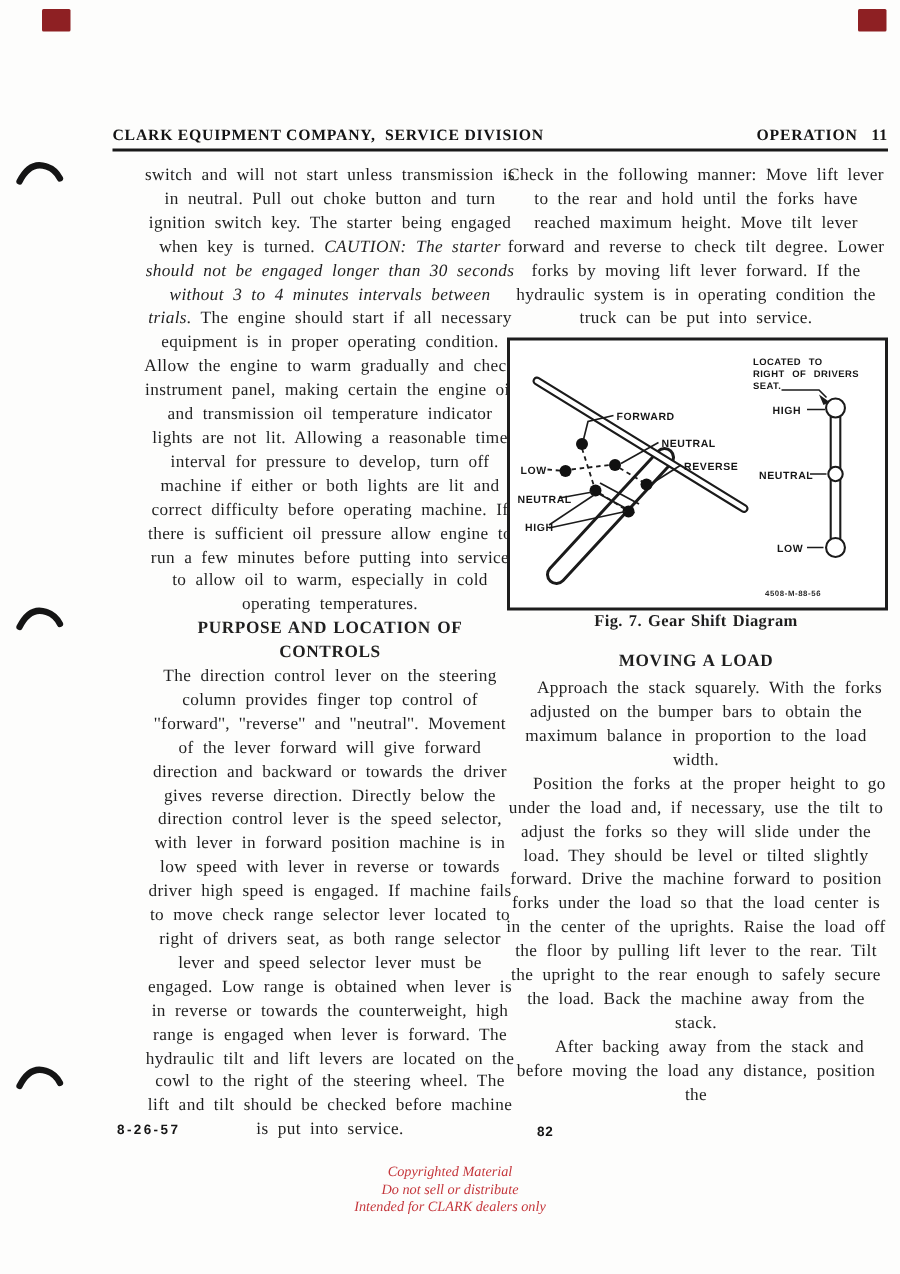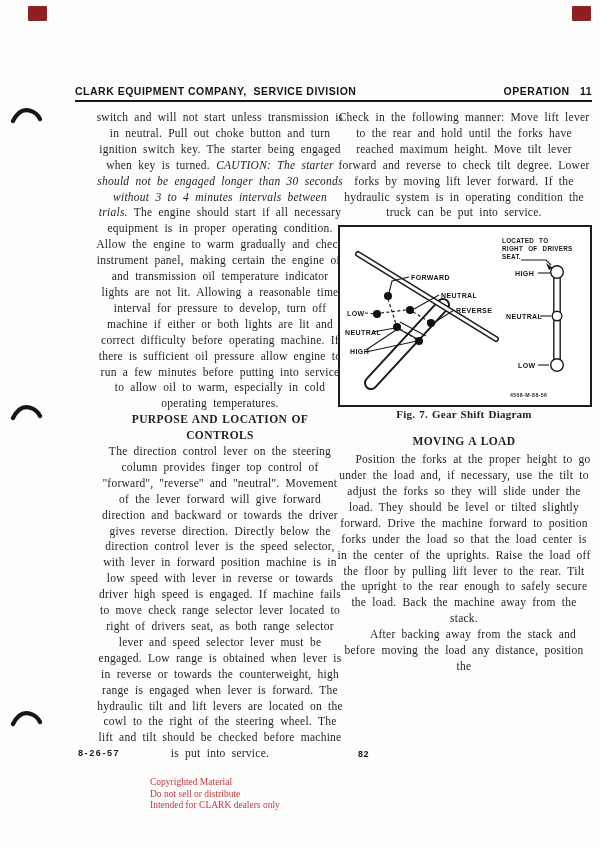--- a/index.html
+++ b/index.html
@@ -1,20 +1,20 @@
 <!DOCTYPE html>
 <html><head>
 <meta charset="utf-8">
 <style>
   html,body{margin:0;padding:0;background:#fff;}
   .page{position:relative;width:600px;height:849px;background:#fdfdfc;overflow:hidden;
         font-family:"Liberation Serif",serif;color:#1f1f1f;}
   .header{position:absolute;left:75px;top:85px;width:517px;display:flex;justify-content:space-between;
           border-bottom:2px solid #191919;padding-bottom:3px;
-          font-family:Liberation Sans, sans-serif;font-weight:bold;font-size:10.5px;
+          font-family:Liberation Serif, serif;font-weight:bold;font-size:10.5px;
           letter-spacing:.5px;white-space:pre;color:#141414;}
   .col{position:absolute;top:110px;font-size:11.5px;line-height:15.9px;text-align:justify;
        letter-spacing:.25px;word-spacing:3px;}
   .col-left{left:96px;width:248px;}
   .col-right{left:336px;width:256px;}
   .col p{margin:0;text-align:center;}
   .indent{text-indent:18px;}
   .caution{font-style:italic;}
   .sec-heading{font-weight:bold;font-size:11.5px;letter-spacing:.4px;word-spacing:1px;
                text-align:left;margin:9px 0 9px;}
@@ -22,22 +22,22 @@
   .figure-box{border:2px solid #1d1d1d;width:250px;height:178px;margin:4px 0 0 2px;background:#fff;}
   .figure-box svg{display:block;width:250px;height:178px;}
   .fig-caption{text-align:center;font-weight:bold;font-size:11px;word-spacing:1px;margin:12px 0 0;}
   .fig-label{font-family:"Liberation Sans",sans-serif;font-size:7px;letter-spacing:.4px;fill:#161616;font-weight:bold;}
   .fig-label-sm{font-family:"Liberation Sans",sans-serif;font-size:6.3px;letter-spacing:.3px;fill:#161616;font-weight:bold;}
   .fig-part{font-family:"Liberation Sans",sans-serif;font-size:5.2px;letter-spacing:.4px;fill:#2a2a2a;font-weight:bold;}
   .footer-date{position:absolute;left:78px;top:748px;font-family:"Liberation Sans",sans-serif;
                font-weight:bold;font-size:9px;letter-spacing:1.6px;color:#161616;}
   .footer-page{position:absolute;left:358px;top:749px;font-family:"Liberation Sans",sans-serif;
                font-weight:bold;font-size:9px;letter-spacing:.5px;color:#161616;}
-  .stamp{position:absolute;left:150px;top:777px;width:300px;text-align:left;
-         font-size:9.5px;line-height:11.5px;color:#c5373c;}
+  .stamp{position:absolute;left:150px;top:777px;width:300px;text-align:center;
+         font-size:9.5px;line-height:11.5px;color:#c5373c;font-style:italic;}
   .corner-mark{position:absolute;top:6px;width:19px;height:15px;background:#8e2023;border-radius:1px;}
   .corner-mark.left{left:28px;}
   .corner-mark.right{left:572px;}
   .edge-mark{position:absolute;left:10px;width:34px;height:20px;}
   .edge-mark.m1{top:106px;}
   .edge-mark.m2{top:403px;}
   .edge-mark.m3{top:709px;}
 </style>
 </head>
 <body>
@@ -135,20 +135,21 @@
         <text class="fig-label" x="175" y="49">HIGH</text>
         <text class="fig-label" x="166" y="92">NEUTRAL</text>
         <text class="fig-label" x="178" y="141">LOW</text>
 
         <text class="fig-part" x="170" y="170">4508-M-88-56</text>
       </svg>
     </div>
 
     <p class="fig-caption">Fig. 7. Gear Shift Diagram</p>
     <p class="sec-heading moving">MOVING A LOAD</p>
+    <p class="indent">Approach the stack squarely. With the forks adjusted on the bumper bars to obtain the maximum balance in proportion to the load width.</p>
     <p class="indent">Position the forks at the proper height to go under the load and, if necessary, use the tilt to adjust the forks so they will slide under the load. They should be level or tilted slightly forward. Drive the machine forward to position forks under the load so that the load center is in the center of the uprights. Raise the load off the floor by pulling lift lever to the rear. Tilt the upright to the rear enough to safely secure the load. Back the machine away from the stack.</p>
     <p class="indent">After backing away from the stack and before moving the load any distance, position the</p>
   </div>
 
   <div class="footer-date">8-26-57</div>
   <div class="footer-page">82</div>
 
   <div class="stamp">
     <div>Copyrighted Material</div>
     <div>Do not sell or distribute</div>

